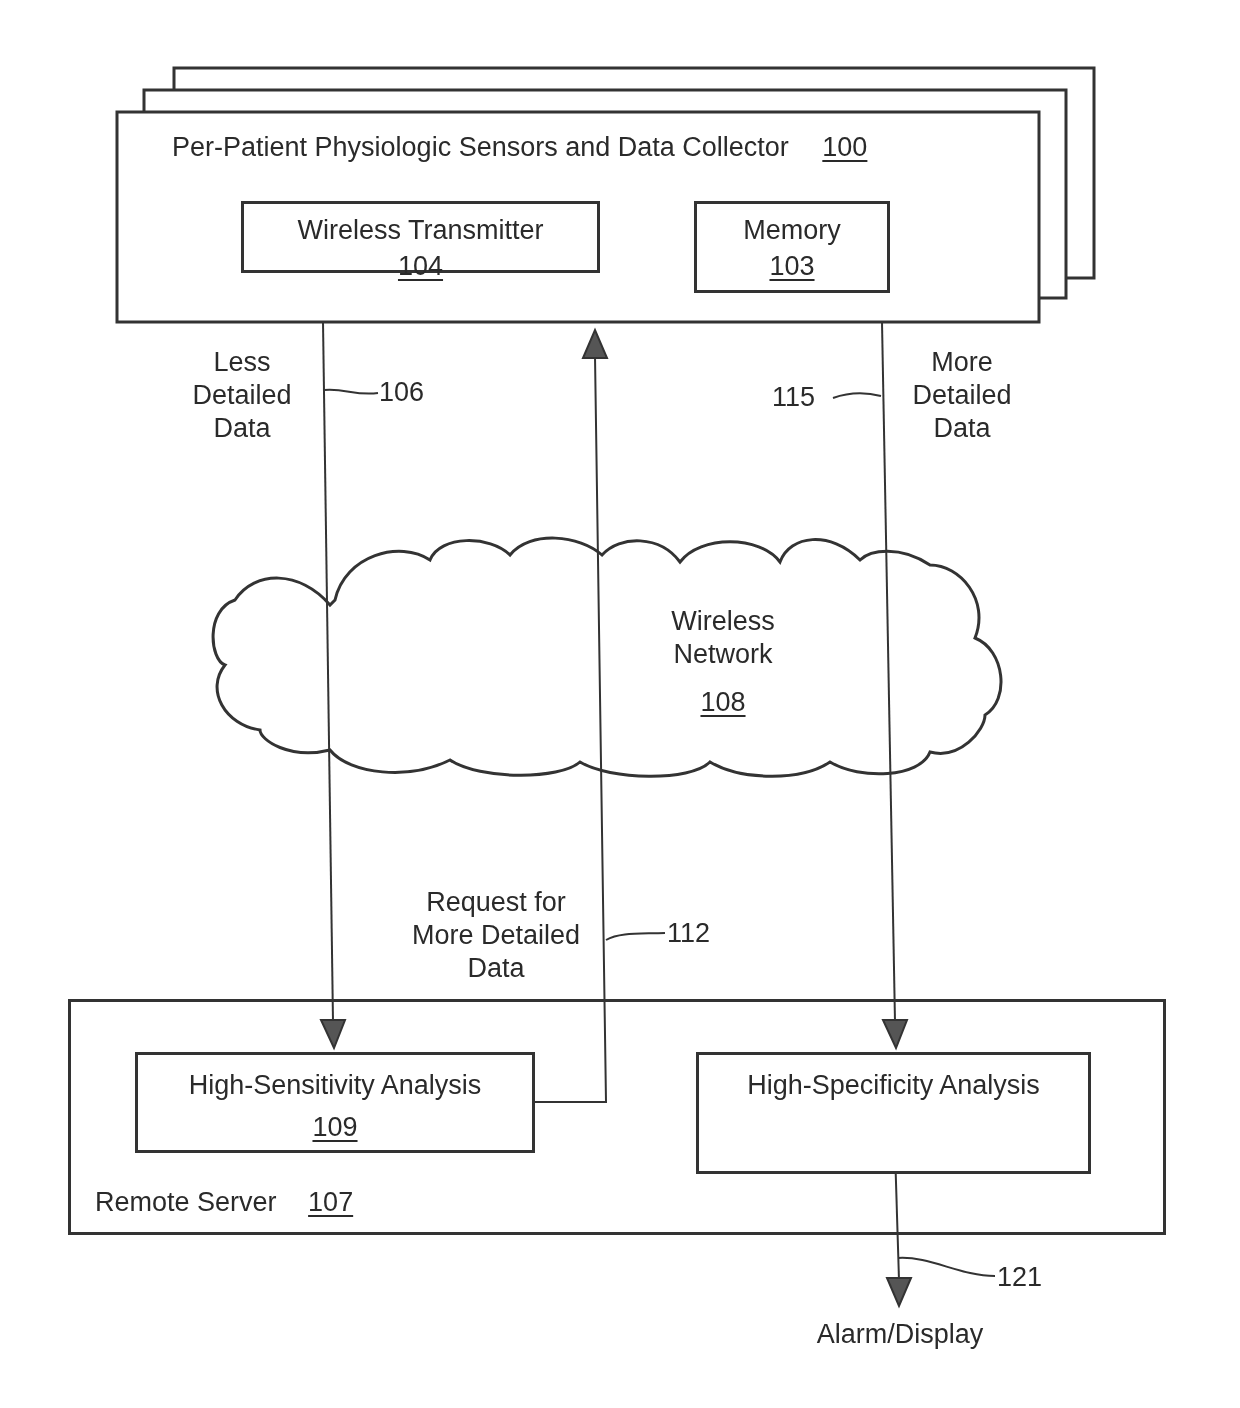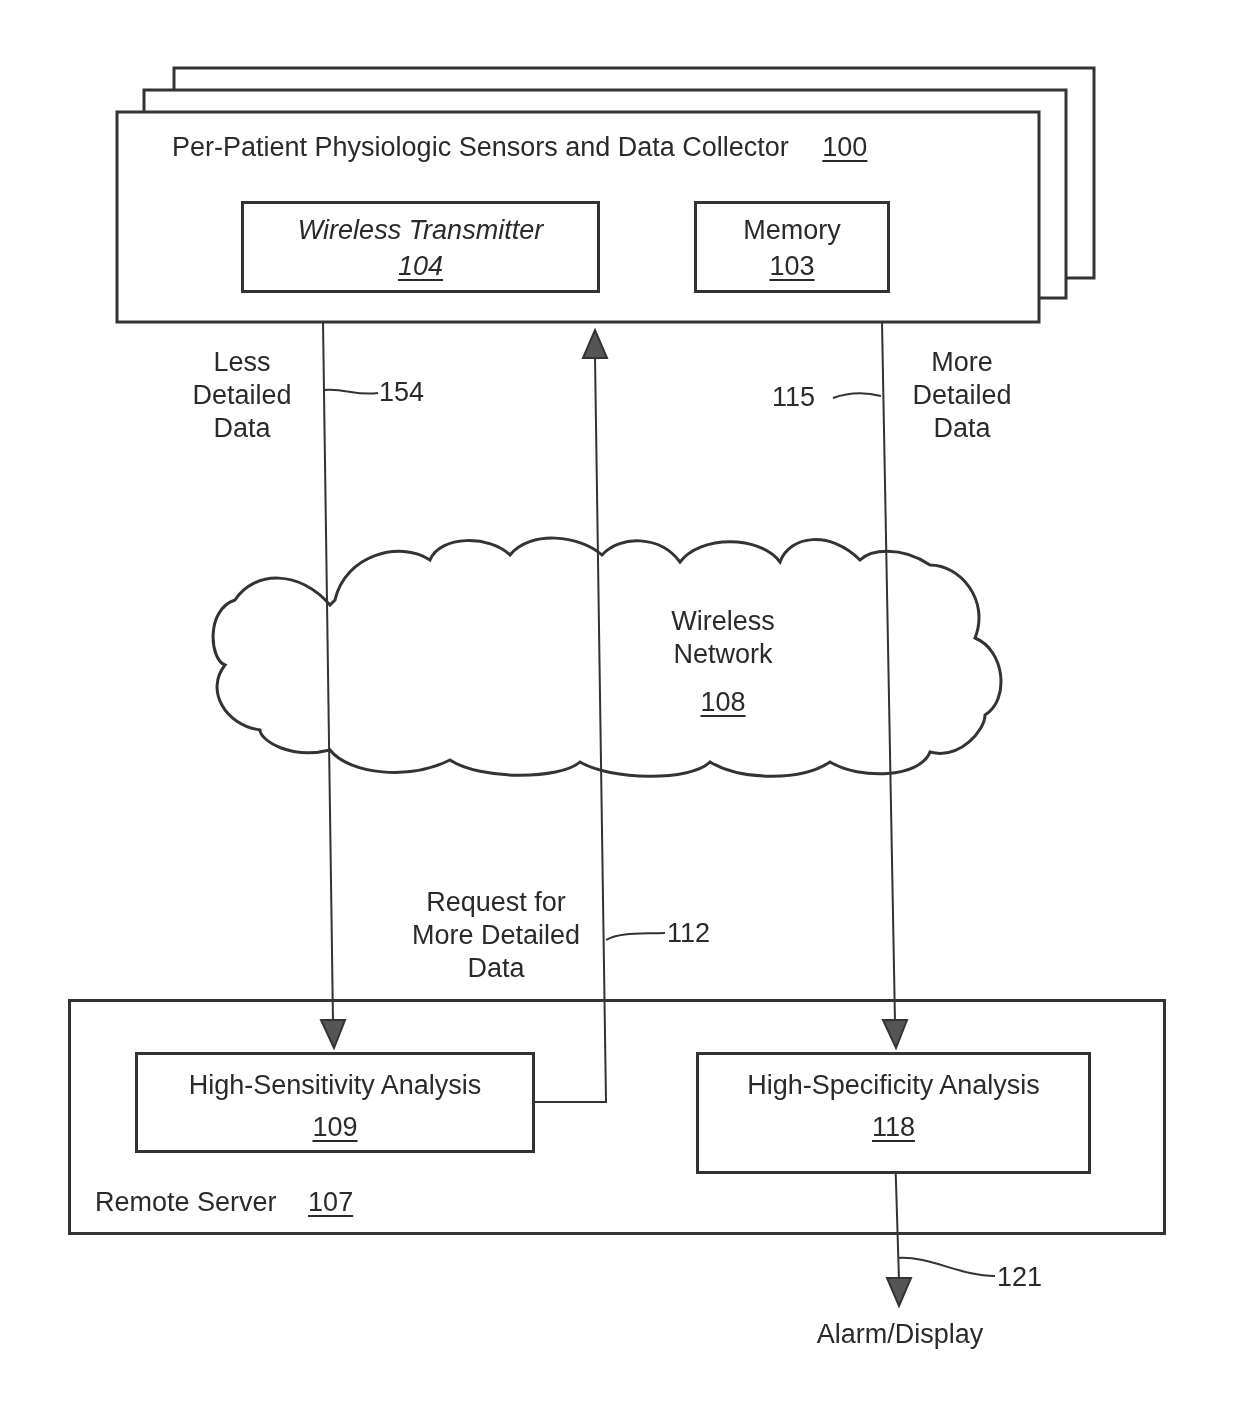--- a/index.html
+++ b/index.html
@@ -39,36 +39,36 @@
   <path d="M833,398 C850,392 865,392 881,396" fill="none" stroke="#333" stroke-width="2"></path>
   <path d="M606,940 C620,932 640,934 665,933" fill="none" stroke="#333" stroke-width="2"></path>
   <path d="M898,1258 C930,1256 960,1276 995,1276" fill="none" stroke="#333" stroke-width="2"></path>
 </svg>
 
 <div class="lbl" style="left:172px; top:131px; text-align:center;">
   <span>Per-Patient Physiologic Sensors and Data Collector</span>
   <span class="ref" style="margin-left:26px;">100</span>
 </div>
 
-<div class="box" style="left:241px; top:201px; width:359px; height:92px;font-style:italic;">
+<div class="box" style="left:241px; top:201px; width:359px; height:72px;">
   <div class="lbl" style="left:0; right:0; top:10px;">Wireless Transmitter</div>
   <div class="lbl ref" style="left:0; right:0; top:46px;">104</div>
 </div>
 
 <div class="box" style="left:694px; top:201px; width:196px; height:92px;">
   <div class="lbl" style="left:0; right:0; top:10px;">Memory</div>
   <div class="lbl ref" style="left:0; right:0; top:46px;">103</div>
 </div>
 
 <div class="lbl" style="left:172px; top:346px; width:140px;">
   <div>Less</div>
   <div>Detailed</div>
   <div>Data</div>
 </div>
-<div class="lbl" style="left:379px; top:376px;">154</div>
+<div class="lbl" style="left:379px; top:376px;">106</div>
 
 <div class="lbl" style="left:892px; top:346px; width:140px;">
   <div>More</div>
   <div>Detailed</div>
   <div>Data</div>
 </div>
 <div class="lbl" style="left:772px; top:381px;">115</div>
 
 <div class="lbl" style="left:643px; top:605px; width:160px;">
   <div>Wireless</div>
@@ -90,17 +90,16 @@
   </div>
 </div>
 
 <div class="box" style="left:135px; top:1052px; width:400px; height:101px;">
   <div class="lbl" style="left:0; right:0; top:14px;">High-Sensitivity Analysis</div>
   <div class="lbl ref" style="left:0; right:0; top:56px;">109</div>
 </div>
 
 <div class="box" style="left:696px; top:1052px; width:395px; height:122px;">
   <div class="lbl" style="left:0; right:0; top:14px;">High-Specificity Analysis</div>
-  <div class="lbl ref" style="left:0; right:0; top:56px;">118</div>
 </div>
 
 <div class="lbl" style="left:997px; top:1261px;">121</div>
 <div class="lbl" style="left:800px; top:1318px; width:200px;">Alarm/Display</div>
 
 </body></html>

